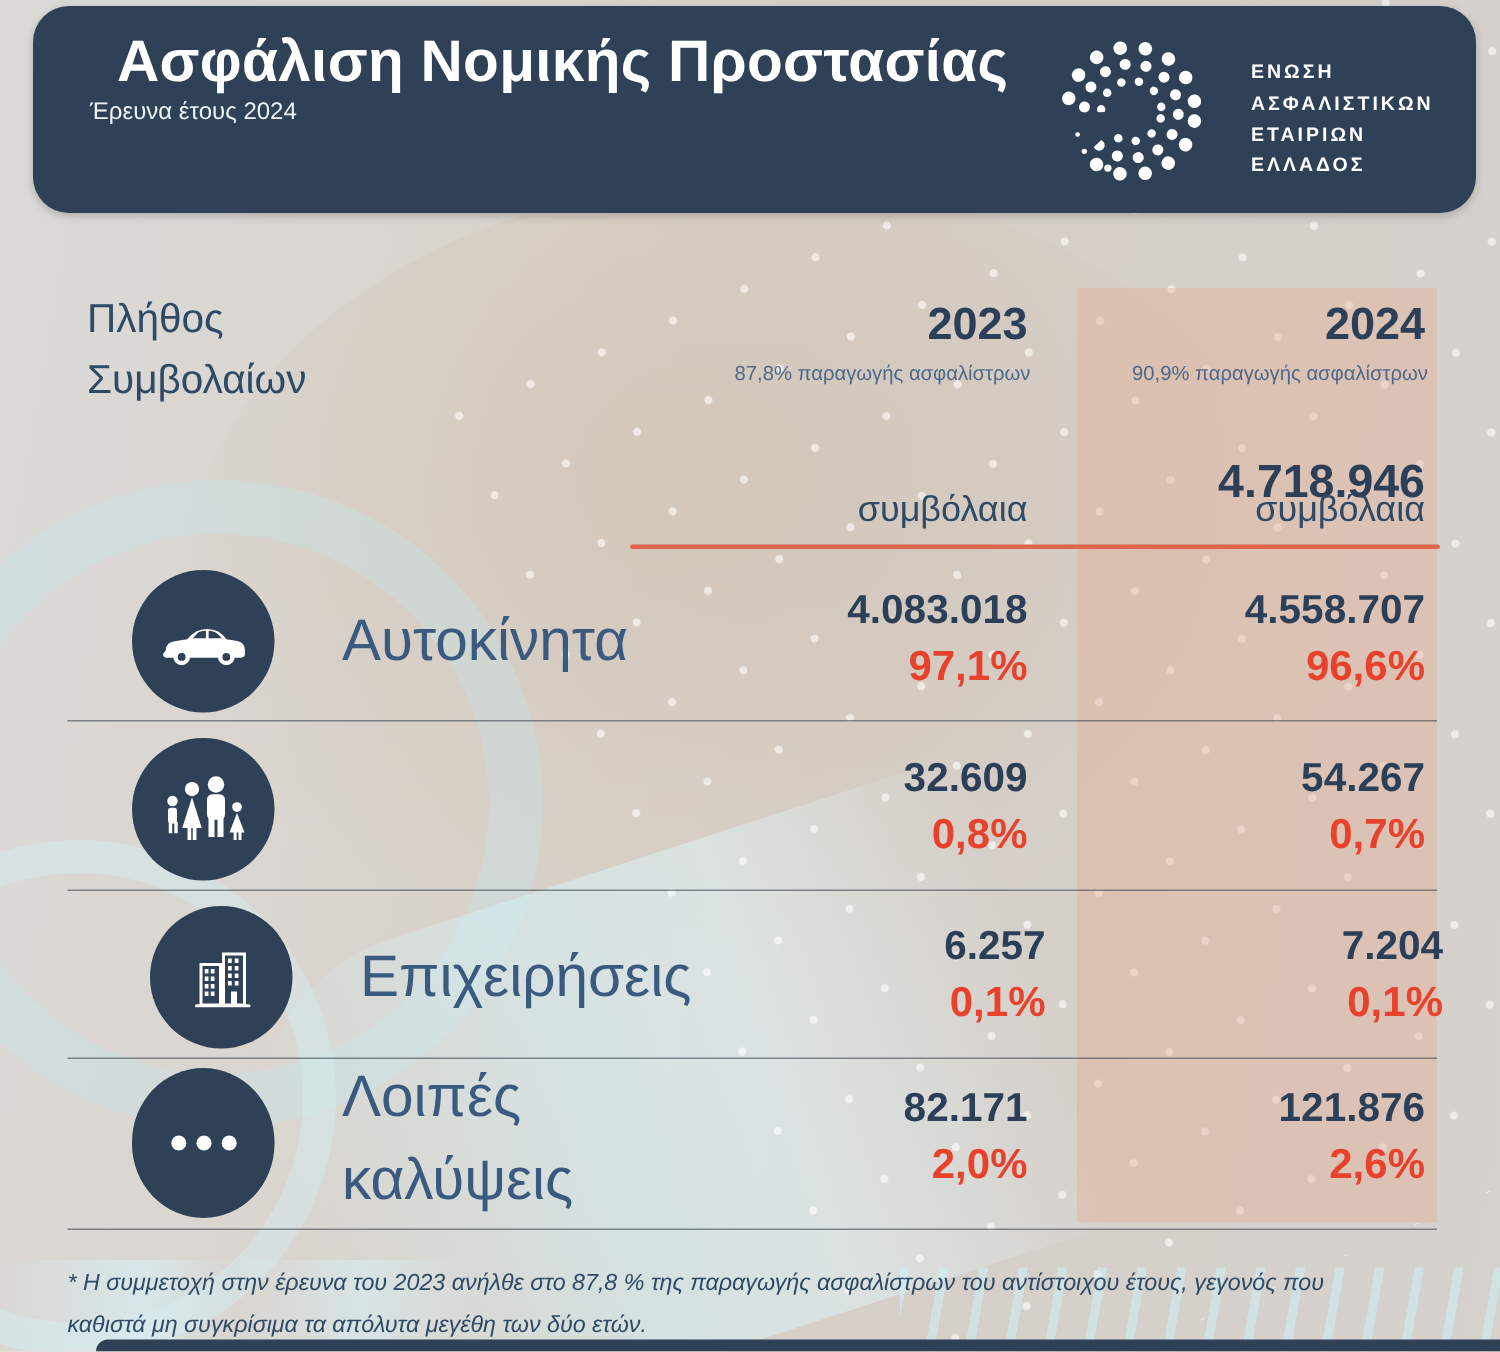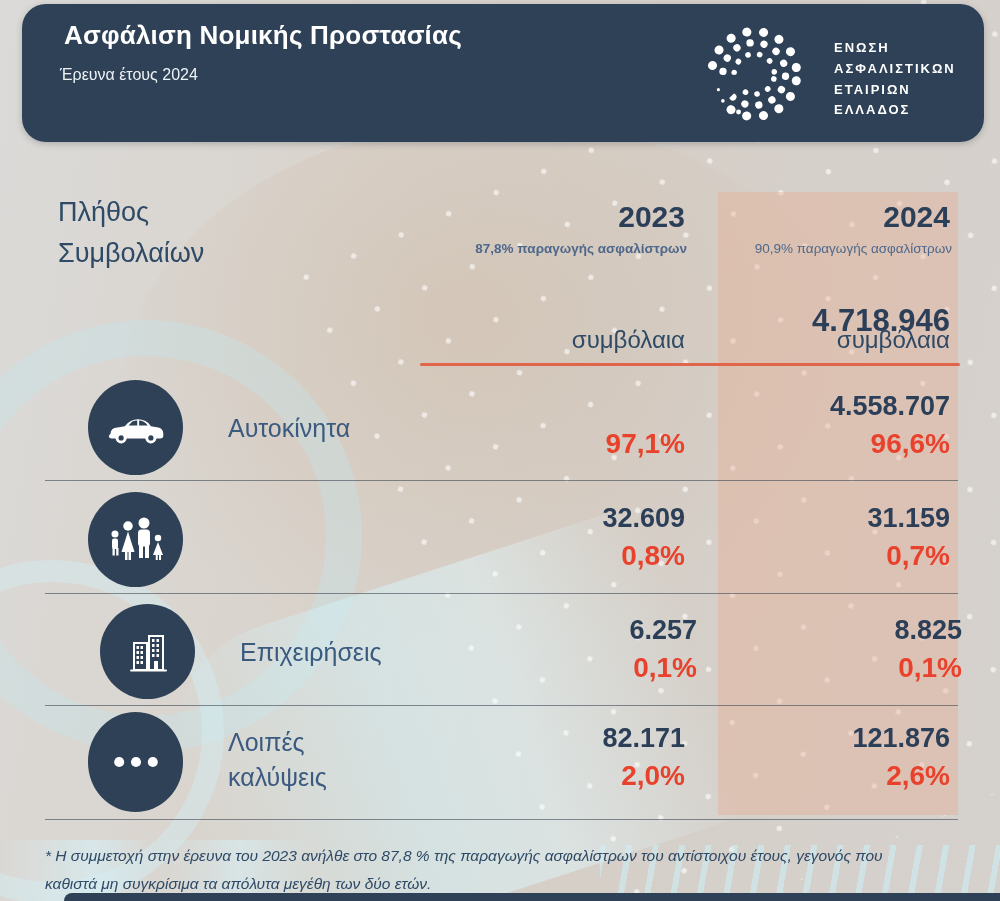--- a/index.html
+++ b/index.html
@@ -22,49 +22,49 @@
       background:linear-gradient(90deg, rgba(216,240,246,.0) 0%, rgba(214,240,247,.65) 18%, rgba(214,240,247,.0) 30%, rgba(214,240,247,.55) 46%, rgba(214,240,247,0) 60%);}
   .streaks{left:600px;top:845px;width:400px;height:56px;
       background:repeating-linear-gradient(100deg, rgba(205,240,248,.55) 0 6px, rgba(205,240,248,0) 6px 26px);}
   .dots-field{left:360px;top:120px;width:820px;height:760px;transform:rotate(-24deg);transform-origin:40% 30%;
       background-image:radial-gradient(circle 3px at 8px 8px, rgba(255,255,255,.8) 0 2.4px, rgba(255,255,255,0) 3px);
       background-size:52px 58px;opacity:.75;}
 
   
   .header-card{position:absolute;left:22px;top:4px;width:962px;height:138px;
       background:#2e4156;border-radius:24px;box-shadow:0 2px 6px rgba(40,50,60,.25);}
-  .header-title{position:absolute;left:42px;top:16px;font-size:26px;font-weight:700;color:#ffffff;letter-spacing:.2px;}
+  .header-title{position:absolute;left:56px;top:16px;font-size:39px;font-weight:700;color:#ffffff;letter-spacing:.2px;}
   .header-sub{position:absolute;left:38px;top:62px;font-size:16px;font-weight:400;color:#eef2f6;}
   .logo-wrap{position:absolute;left:662px;top:8px;width:300px;height:122px;}
   .logo-dots{position:absolute;left:12px;top:6px;width:112px;height:112px;}
   .logo-text{position:absolute;left:150px;top:26px;font-size:13px;font-weight:700;color:#ffffff;
       letter-spacing:2px;line-height:1.6;}
 
   
   .pink-band{position:absolute;left:718px;top:192px;width:240px;height:623px;
       background:rgba(231,172,142,.38);}
   .row-header{position:absolute;left:58px;top:192px;width:230px;font-size:27px;font-weight:400;
       color:#2e4a66;line-height:1.5;}
   .year{position:absolute;top:200px;font-size:30px;font-weight:700;color:#2c3f58;text-align:right;}
   .year.c23{right:315px;} .year.c24{right:50px;}
   .year-note{position:absolute;top:241px;font-size:13.5px;font-weight:400;color:#4e688c;}
-  .year-note.c23{right:313px;font-weight:bold;} .year-note.c24{right:48px;}
+  .year-note.c23{right:313px;} .year-note.c24{right:48px;}
   .total{position:absolute;top:284px;font-size:31px;font-weight:700;color:#2c3f58;}
   .total.c23{right:315px;} .total.c24{right:50px;margin-top:19px;}
   .total-unit{position:absolute;top:326px;font-size:24px;font-weight:400;color:#2e4a66;}
   .total-unit.c23{right:315px;} .total-unit.c24{right:50px;}
   .red-line{position:absolute;left:420px;top:363px;width:540px;height:3px;background:#e0654a;border-radius:2px;}
 
   .row{position:absolute;left:0;width:1000px;height:106px;}
   .r1{top:378px;} .r2{top:490px;} .r3{top:602px;margin-left:12px;} .r4{top:710px;}
   .icon-circle{position:absolute;left:88px;top:2px;width:95px;height:95px;border-radius:50%;
       background:#2e4156;display:flex;align-items:center;justify-content:center;}
   .r4 .icon-circle{height:100px;border-radius:50px/52px;}
   .row-label{position:absolute;left:228px;top:0;height:100px;display:flex;align-items:center;
-      font-size:25px;color:#3b5a80;width:190px;line-height:1.4;}
+      font-size:39px;color:#3b5a80;width:190px;line-height:1.4;}
   .cell-val{position:absolute;top:13px;font-size:27px;font-weight:700;color:#2c3f58;}
   .cell-pct{position:absolute;top:50px;font-size:28px;font-weight:700;color:#e8412c;text-align:center;}
   .c23v{right:315px;} .c24v{right:50px;}
   .divider{position:absolute;left:45px;width:913px;height:0;border-top:1.6px solid rgba(62,72,84,.6);}
   .d1{top:480px;} .d2{top:593px;} .d3{top:705px;} .d4{top:819px;}
 
   .footnote{position:absolute;left:45px;top:842px;width:880px;font-size:15.5px;font-style:italic;
       color:#2e4a66;line-height:1.8;}
   .bottom-bar{position:absolute;left:64px;top:893px;width:936px;height:8px;background:#2e4156;
       border-radius:10px 0 0 0;}
@@ -129,20 +129,21 @@
         <path fill="#ffffff" d="M9 40 Q9 31 20 30 L32 28 Q41 17 53 17 Q67 17 74 28 L86 30 Q94 32 94 40 L94 44 Q94 48 89 48 L10 48 Q6 48 6 44 Z"></path>
         <path fill="#2e4156" d="M38 27 L44 20.5 Q48 19 52 19 L52 27 Z"></path>
         <path fill="#2e4156" d="M55 27 L55 19 Q63 19 69 27 Z"></path>
         <circle cx="26" cy="47" r="9" fill="#ffffff"></circle>
           <circle cx="26" cy="47" r="4.2" fill="#2e4156"></circle>
         <circle cx="74" cy="47" r="9" fill="#ffffff"></circle>
           <circle cx="74" cy="47" r="4.2" fill="#2e4156"></circle>
       </svg>
     </div>
     <div class="row-label">Αυτοκίνητα</div>
+    <div class="cell-val c23v">4.083.018</div>
     <div class="cell-pct c23v">97,1%</div>
     <div class="cell-val c24v">4.558.707</div>
     <div class="cell-pct c24v">96,6%</div>
   </div>
   <div class="divider d1"></div>
 
   <div class="row r2">
     <div class="icon-circle">
       <svg width="60" height="52" viewBox="0 0 120 104">
         <g fill="#ffffff">
@@ -160,21 +161,21 @@
           <rect x="78" y="62" width="8" height="26"></rect>
           <circle cx="104" cy="48" r="6.5"></circle>
           <path d="M104 56 L94 82 L114 82 Z"></path>
           <rect x="99.5" y="80" width="4" height="12"></rect>
           <rect x="106" y="80" width="4" height="12"></rect>
         </g>
       </svg>
     </div>
     <div class="cell-val c23v">32.609</div>
     <div class="cell-pct c23v">0,8%</div>
-    <div class="cell-val c24v">31.159</div>
+    <div class="cell-val c24v">54.267</div>
     <div class="cell-pct c24v">0,7%</div>
   </div>
   <div class="divider d2"></div>
 
   <div class="row r3">
     <div class="icon-circle">
       <svg width="50" height="50" viewBox="0 0 100 100">
         <g stroke="#ffffff" stroke-width="4" fill="none">
           <rect x="22" y="32" width="26" height="54"></rect>
           <rect x="52" y="18" width="28" height="68"></rect>
@@ -197,21 +198,21 @@
           <rect x="58" y="54" width="5" height="6"></rect>
             <rect x="67" y="54" width="5" height="6"></rect>
           <rect x="62" y="68" width="8" height="18"></rect>
           <rect x="14" y="85" width="74" height="4" rx="2"></rect>
         </g>
       </svg>
     </div>
     <div class="row-label">Επιχειρήσεις</div>
     <div class="cell-val c23v">6.257</div>
     <div class="cell-pct c23v">0,1%</div>
-    <div class="cell-val c24v">8.825</div>
+    <div class="cell-val c24v">7.204</div>
     <div class="cell-pct c24v">0,1%</div>
   </div>
   <div class="divider d3"></div>
 
   <div class="row r4">
     <div class="icon-circle">
       <svg width="56" height="24" viewBox="0 0 100 40">
         <g fill="#ffffff">
           <circle cx="20" cy="20" r="9"></circle>
           <circle cx="50" cy="20" r="9"></circle>

